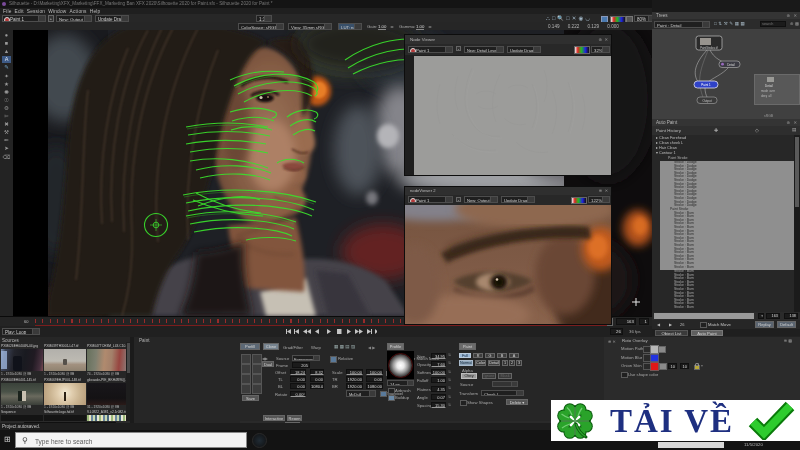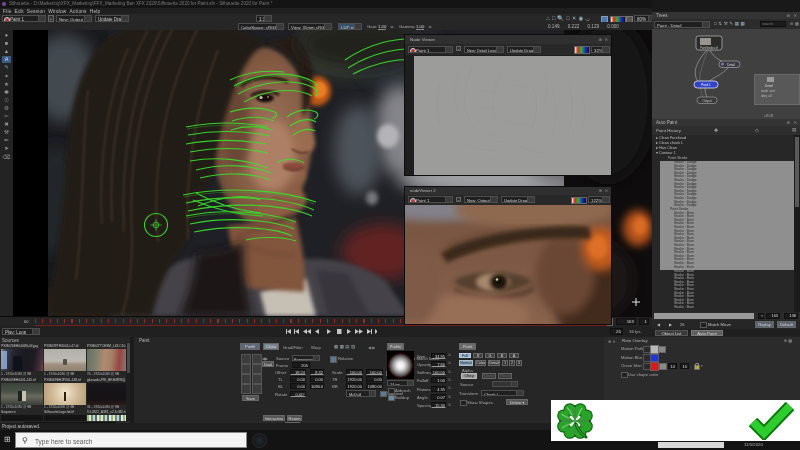--- a/index.html
+++ b/index.html
@@ -789,19 +789,20 @@
    </g>
    <g stroke="#bfe8bf" stroke-width="0.5">
     <line x1="20" y1="6" x2="20" y2="34"></line>
             <line x1="6" y1="20" x2="34" y2="20"></line>
    </g>
 
    <path d="M21,23 C23,29 26,33 31,36" stroke="#0b5a0e" stroke-width="3" fill="none" stroke-linecap="round"></path>
    <path d="M21,23 C23,29 26,33 30.5,35.5" stroke="#2aa32a" stroke-width="1.4" fill="none"></path>
   </g>
  </svg>
+ <div class="abs" style="left:44px;top:1px;width:154px;height:39px;font-family:'Liberation Serif',serif;font-weight:bold;font-size:33px;line-height:40px;color:#1e2f80;text-align:center;letter-spacing:2px;">TẢI VỀ</div>
  <svg width="52" height="39" style="position:absolute;left:194px;top:1px;">
   <path d="M8,21 L19,32 L45,5" stroke="#0a7a0a" stroke-width="12" fill="none"></path>
   <path d="M8,21 L19,32 L45,5" stroke="#2ecc2e" stroke-width="8" fill="none"></path>
  </svg>
 </div>
 <div class="abs" style="left:658px;top:441.5px;width:66px;height:6px;background:#d8d8d8;"></div>
 </div>
 
 </body></html>

